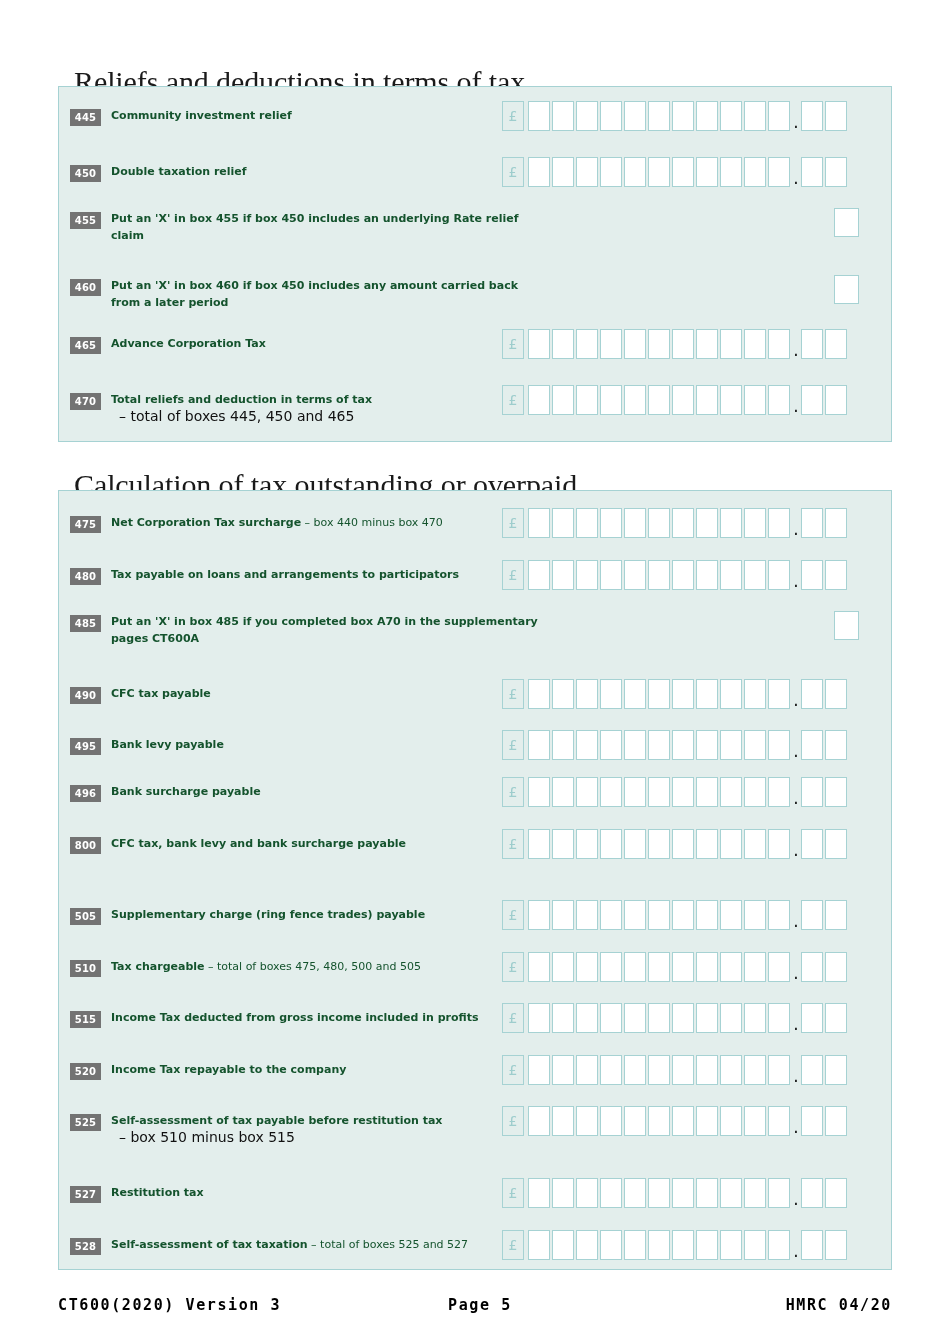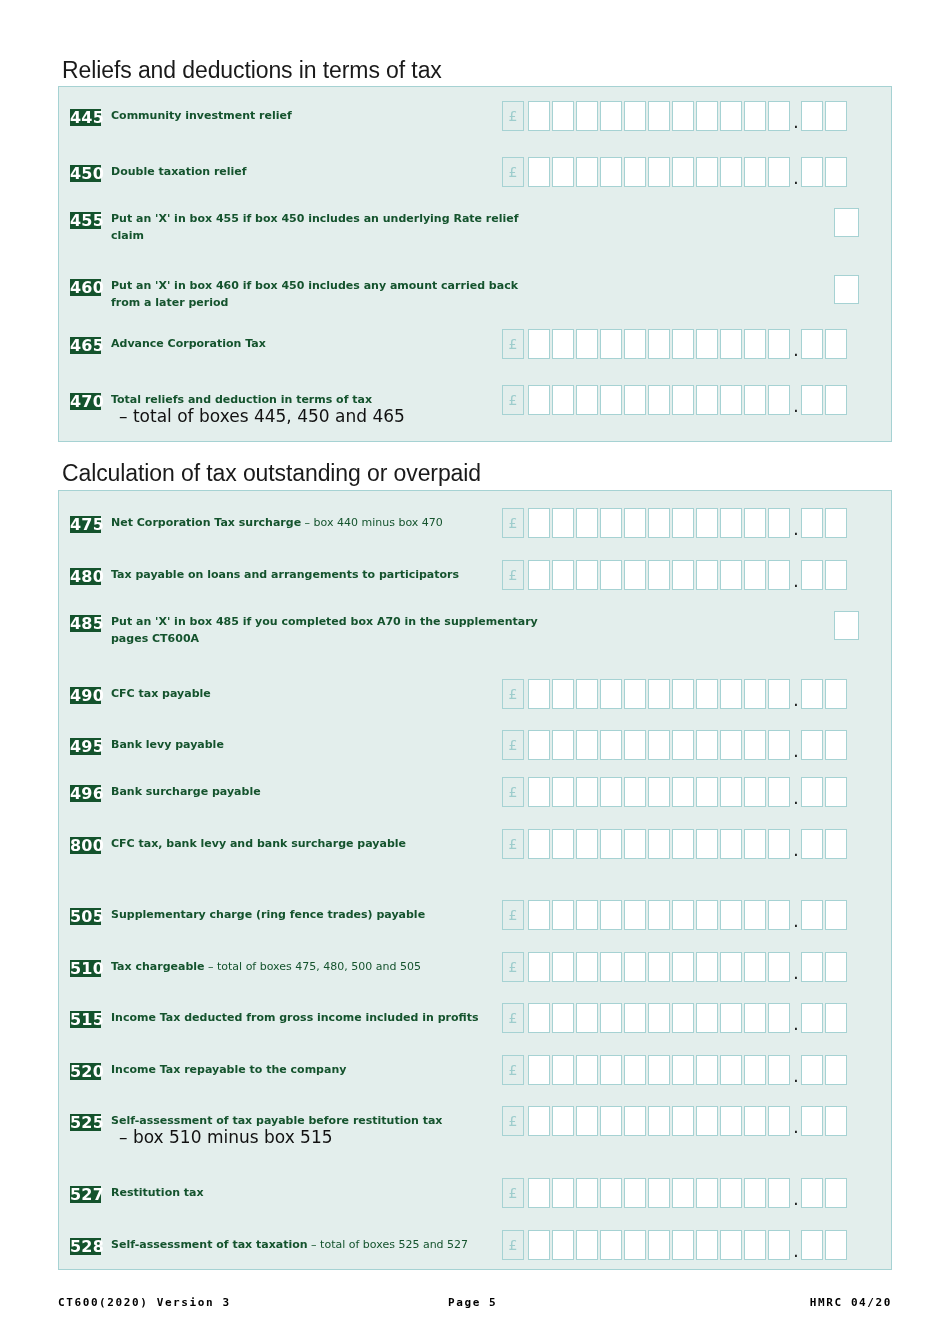--- a/index.html
+++ b/index.html
@@ -18,27 +18,27 @@
   .page {
     position: relative;
     width: 950px;
     height: 1342px;
     box-sizing: border-box;
     padding: 0 58px;
   }
 
   
   .section-heading {
-    font-family: Liberation Sans, sans-serif;
+    font-family: Liberation Serif, serif;
     font-weight: 400;
-    font-size: 23px;
+    font-size: 30px;
     line-height: 28px;
     color: #1a1a1a;
     letter-spacing: -0.1px;
-    margin: 4px;
+    margin: 16px;
     padding: 0;
   }
   .heading-1 { position: absolute; left: 58px; top: 52px; }
   .heading-2 { position: absolute; left: 58px; top: 455px; }
 
   
   .panel {
     position: absolute;
     left: 58px;
     width: 834px;
@@ -61,24 +61,24 @@
     width: 100%;
   }
 
   
   .box-num {
     position: absolute;
     left: 11px;
     top: 0;
     width: 31px;
     height: 17px;
-    background: #14532d;
+    background: #737373;
     color: #ffffff;
     font-family: "DejaVu Sans", sans-serif;
-    font-size: 16px;
+    font-size: 10px;
     font-weight: 700;
     line-height: 17px;
     text-align: center;
     letter-spacing: 0.2px;
   }
 
   
   .label-block {
     position: absolute;
     left: 52px;
@@ -92,21 +92,21 @@
     line-height: 17px;
     color: #14532d;
     margin: 0;
   }
   .label-main .soft {
     font-weight: 400;
     text-align: right;
   }
   .label-sub {
     font-family: "DejaVu Sans", sans-serif;
-    font-size: 17px;
+    font-size: 14px;
     font-weight: 400;
     line-height: 17px;
     color: #111111;
     margin: 0;
     padding-left: 8px;
   }
 
   
   .money {
     position: absolute;
@@ -156,21 +156,21 @@
     background: #ffffff;
   }
 
   
   .footer {
     position: absolute;
     left: 58px;
     top: 1296px;
     width: 834px;
     font-family: "DejaVu Sans Mono", monospace;
-    font-size: 11px;
+    font-size: 15px;
     font-weight: 700;
     letter-spacing: 1.6px;
     color: #000000;
     display: flex;
   }
   .footer .f-left  { width: 390px; }
   .footer .f-mid   { width: 280px; }
   .footer .f-right { flex: 1; text-align: right; }
 </style>
 </head>

